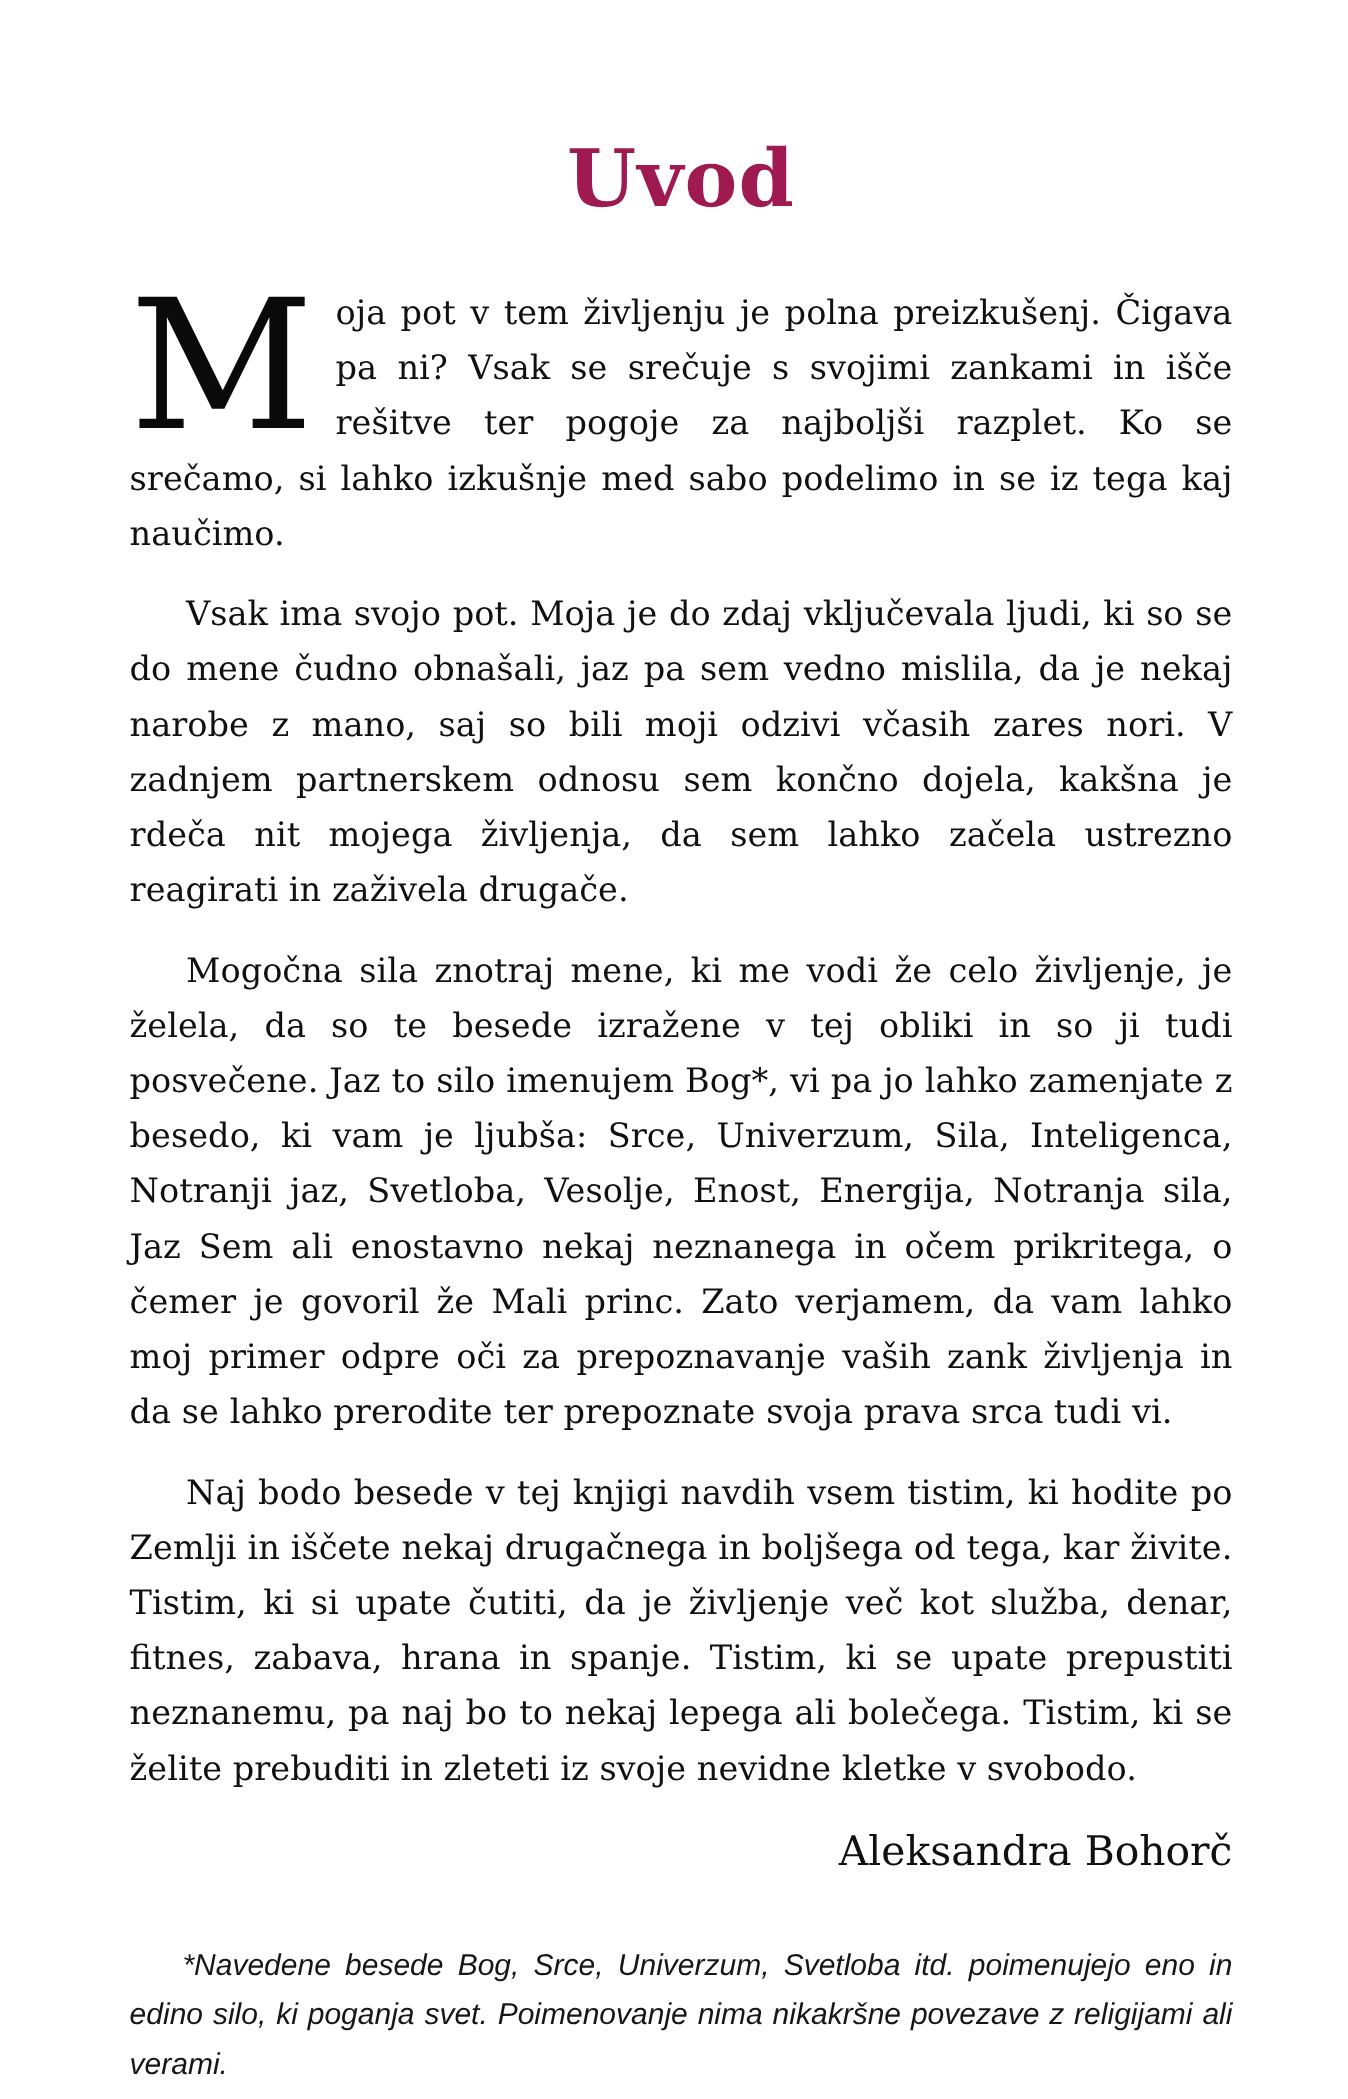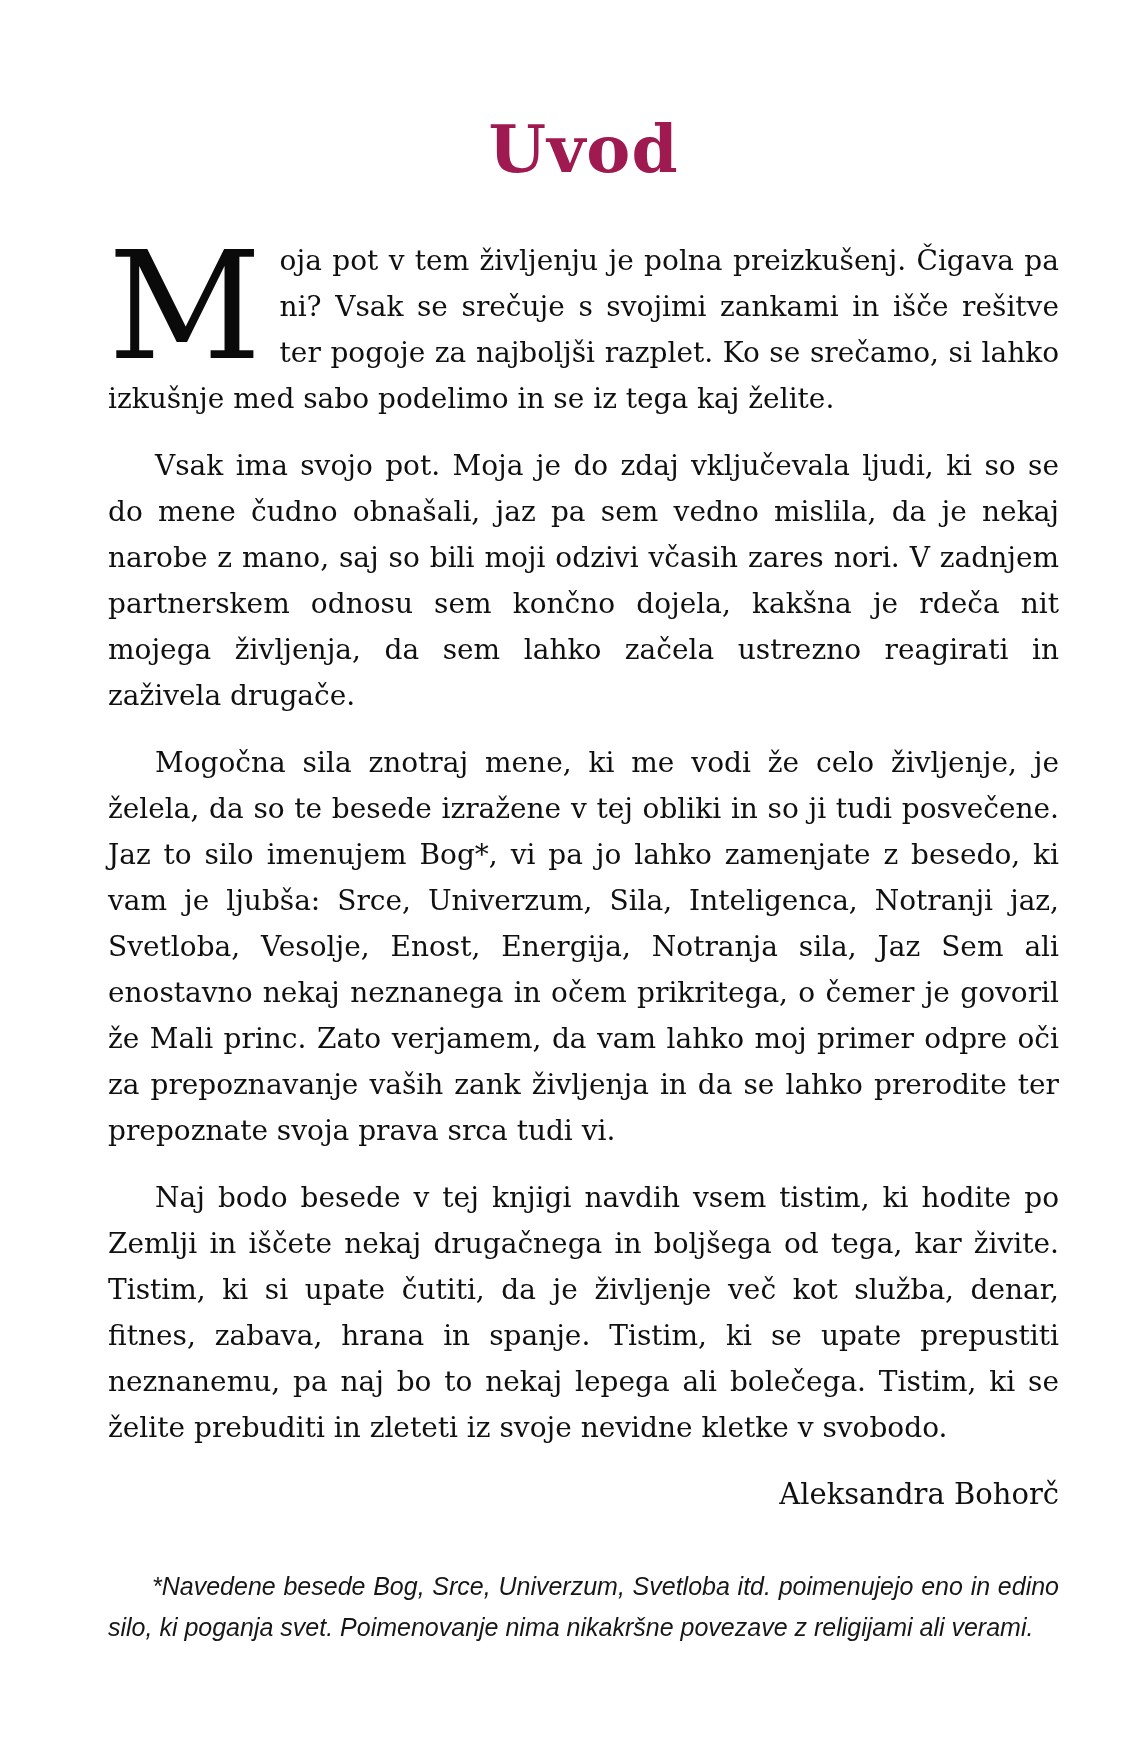--- a/index.html
+++ b/index.html
@@ -1,21 +1,21 @@
 <!DOCTYPE html>
 <html><head>
 <meta charset="utf-8">
 <style>
   html, body { margin: 0; padding: 0; background: #ffffff; }
   .page {
     width: 1123px;
     height: 1749px;
     background: #ffffff;
     box-sizing: border-box;
-    padding: 116px 64px 0 108px;
+    padding: 116px 96px 0 108px;
     font-family: "DejaVu Serif", serif;
     color: #101010;
     overflow: hidden;
   }
   .title {
     margin: 0 0 56px 0;
     text-align: center;
     font-size: 66px;
     line-height: 1;
     font-weight: 700;
@@ -34,21 +34,21 @@
     float: left;
     font-size: 150px;
     line-height: 0.78;
     margin: 10px 18px 2px 0;
     color: #0a0a0a;
   }
   .b { font-weight: 400; }
   .author {
     margin: 26px 0 0 0;
     text-align: right;
-    font-size: 29px;
+    font-size: 34px;
     line-height: 1.2;
   }
   .footnote {
     margin: 54px 0 0 0;
     font-family: "Liberation Sans", sans-serif;
     font-style: italic;
     font-size: 25px;
     line-height: 41px;
     text-align: justify;
     text-indent: 44px;
@@ -56,21 +56,21 @@
   }
 </style>
 </head>
 <body>
 
 <div class="page">
 
   <h1 class="title">Uvod</h1>
 
   <div class="body-text">
-    <p class="first-paragraph"><span class="dropcap">M</span><span>oja pot v tem življenju je polna preizkušenj. Čigava pa ni? Vsak se srečuje s svojimi zankami in išče rešitve ter pogoje za najboljši razplet. Ko se srečamo, si lahko izkušnje med sabo podelimo in se iz tega kaj želite.</span></p>
+    <p class="first-paragraph"><span class="dropcap">M</span><span>oja pot v tem življenju je polna preizkušenj. Čigava pa ni? Vsak se srečuje s svojimi zankami in išče rešitve ter pogoje za najboljši razplet. Ko se srečamo, si lahko izkušnje med sabo podelimo in se iz tega kaj naučimo.</span></p>
 
     <p><span>Vsak ima svojo pot. Moja je do zdaj vključevala ljudi, ki so se do mene čudno obnašali, jaz pa sem vedno mislila, da je nekaj narobe z mano, saj so bili moji odzivi včasih zares nori. V zadnjem partnerskem odnosu sem končno dojela, kakšna je rdeča nit mojega življenja, da sem lahko začela ustrezno reagirati in zaživela drugače.</span></p>
 
     <p><span>Mogočna sila znotraj mene, ki me vodi že celo življenje, je želela, da so te besede izražene v tej obliki in so ji tudi posvečene. Jaz to silo imenujem </span><span class="b">Bog*</span><span>, vi pa jo lahko zamenjate z besedo, ki vam je ljubša: </span><span class="b">Srce, Univerzum, Sila, Inteligenca, Notranji jaz, Svetloba, Vesolje, Enost, Energija, Notranja sila, Jaz Sem</span><span> ali enostavno nekaj </span><span class="b">neznanega</span><span> in očem prikritega, o čemer je govoril že Mali princ. Zato verjamem, da vam lahko moj primer odpre oči za prepoznavanje vaših zank življenja in da se lahko prerodite ter prepoznate svoja prava srca tudi vi.</span></p>
 
     <p><span>Naj bodo besede v tej knjigi navdih vsem tistim, ki hodite po Zemlji in iščete nekaj drugačnega in boljšega od tega, kar živite. Tistim, ki si upate čutiti, da je življenje več kot služba, denar, fitnes, zabava, hrana in spanje. Tistim, ki se upate prepustiti neznanemu, pa naj bo to nekaj lepega ali bolečega. Tistim, ki se želite prebuditi in zleteti iz svoje nevidne kletke v svobodo.</span></p>
   </div>
 
   <div class="author">Aleksandra Bohorč</div>
 

